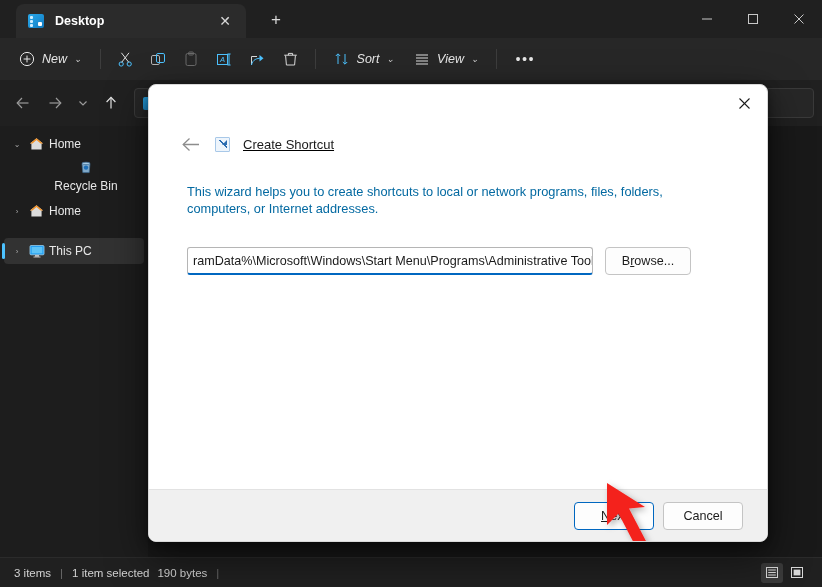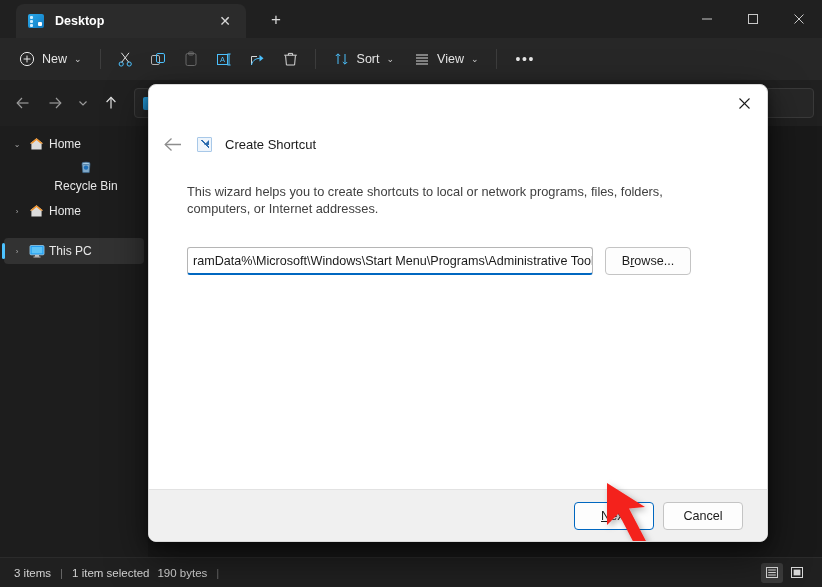--- a/index.html
+++ b/index.html
@@ -77,20 +77,21 @@
     height: 42px; flex: 0 0 42px;
     background: #272727;
     display:flex; align-items:center;
     padding: 0 10px; gap: 2px;
   }
   .cbtn {
     height: 30px; border-radius: 4px;
     display:flex; align-items:center; gap:7px;
     padding: 0 9px; color:#e6e6e6; font-size:12.5px;
     white-space: nowrap;
+    font-style: italic;
   }
   .cbtn.icononly { padding: 0 7px; }
   .cbtn svg { display:block; }
   .chev { font-size: 9px; color:#cfcfcf; }
   .sep { width:1px; height:20px; background:#3d3d3d; margin: 0 7px; }
   .dots { letter-spacing:1.6px; font-size: 14px; color:#e6e6e6; }
 
   
   .addrrow {
     height: 46px; flex: 0 0 46px;
@@ -180,21 +181,21 @@
     display:flex; flex-direction:column; overflow:hidden;
   }
   .dlg-top { height: 42px; flex:0 0 42px; position:relative; }
   .dlg-close {
     position:absolute; right:0; top:0; width:46px;height:36px;
     display:flex;align-items:center;justify-content:center;
     color:#1b1b1b;
   }
   .dlg-head {
     height: 34px; flex:0 0 34px;
-    display:flex; align-items:center; padding-left: 6px; gap:6px;
+    display:flex; align-items:center; padding-left: 24px; gap:6px;text-decoration:underline;
   }
   .dlg-back {
     width:36px;height:30px;display:flex;align-items:center;justify-content:center;
     color:#8d8d8d;
   }
   .dlg-icon {
     width:15px;height:15px; position:relative;
     border:1px solid #a8c8e8; background:#eef5fc; border-radius:1px;
     flex:0 0 auto;
   }
@@ -211,21 +212,21 @@
     transform: rotate(90deg);
   }
   .dlg-title { font-size:13px; color:#1a1a1a; margin-left:7px; }
 
   .dlg-body { flex:1 1 auto; padding: 22px 38px 0 38px; position:relative; }
   .dlg-h1 {
     color:#003399; font-size:16.5px; font-weight:400;
     margin-bottom: 27px; letter-spacing:.1px;
   }
   .dlg-p {
-    color:#404040; font-size:12.8px; line-height:17px;
+    color:#0369a1; font-size:12.8px; line-height:17px;
     width: 520px; margin-bottom: 30px;
   }
   .dlg-label { color:#1b1b1b; font-size:12.8px; margin-bottom: 7px; }
   .u { text-decoration: underline; }
   .inputrow { display:flex; align-items:stretch; gap: 12px; }
   .tinput {
     width: 406px; height: 28px;
     background:#ffffff; border:1px solid #b5b5b5;
     border-bottom: 2px solid #0067c0;
     border-radius: 3px;

